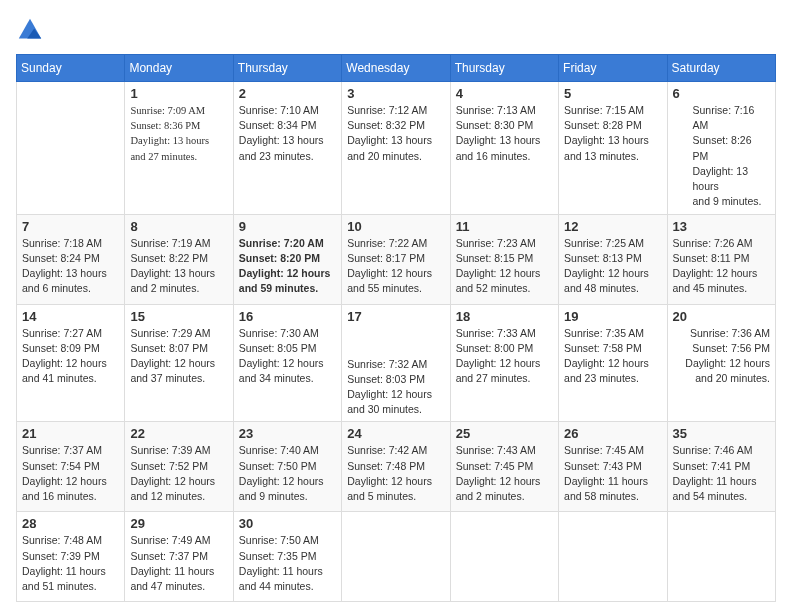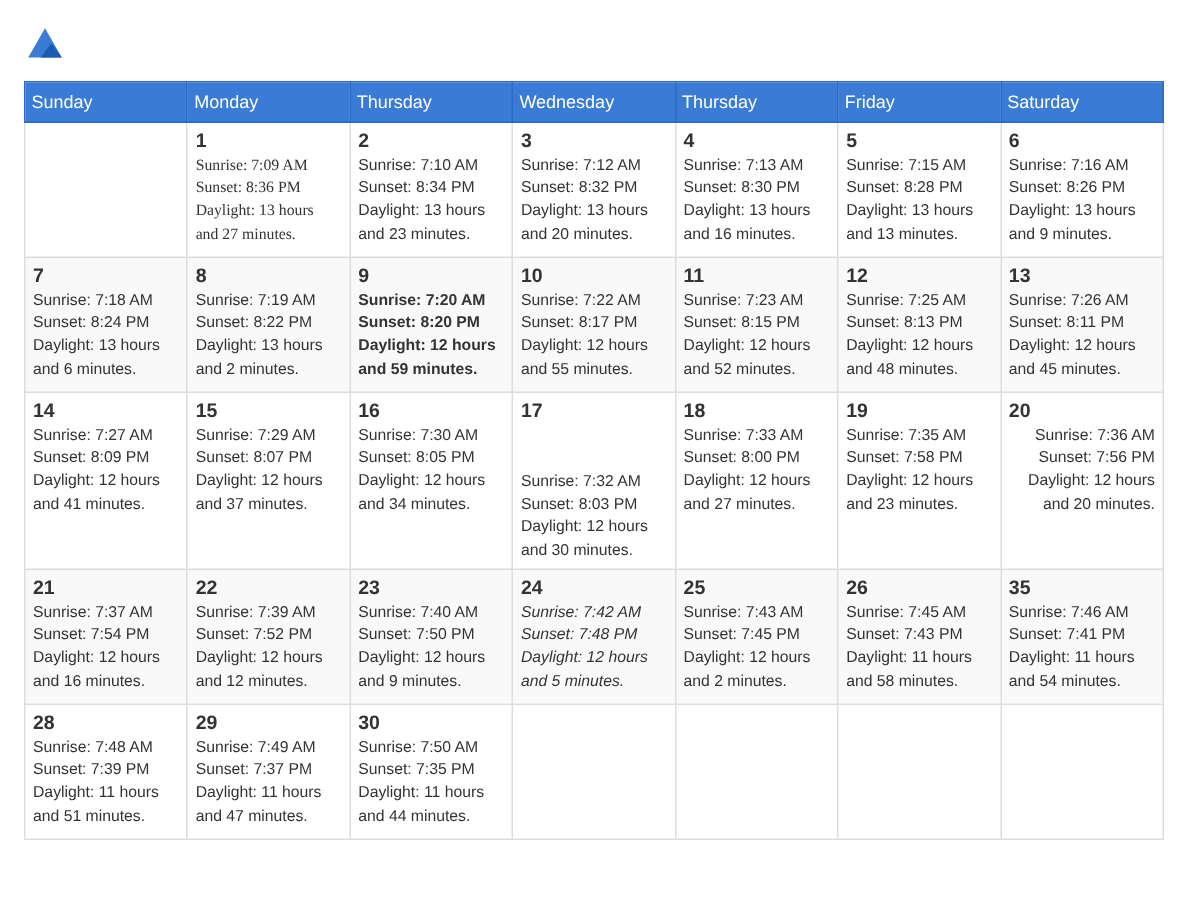--- a/index.html
+++ b/index.html
@@ -158,21 +158,21 @@
         </td>
         <td>
           <span class="day-number">5</span>
           <div class="day-info" style="white-space: pre-line;">Sunrise: 7:15 AM
 Sunset: 8:28 PM
 Daylight: 13 hours
 and 13 minutes.</div>
         </td>
         <td>
           <span class="day-number">6</span>
-          <div class="day-info" style="white-space: pre-line;">Sunrise: 7:16 AM
+          <div class="day-info" style="white-space: pre-line; margin-left: 20px;">Sunrise: 7:16 AM
 Sunset: 8:26 PM
 Daylight: 13 hours
 and 9 minutes.</div>
         </td>
       </tr>
       <tr class="week-row">
         <td>
           <span class="day-number">7</span>
           <div class="day-info" style="white-space: pre-line;">Sunrise: 7:18 AM
 Sunset: 8:24 PM
@@ -290,21 +290,21 @@
         </td>
         <td>
           <span class="day-number">23</span>
           <div class="day-info" style="white-space: pre-line;">Sunrise: 7:40 AM
 Sunset: 7:50 PM
 Daylight: 12 hours
 and 9 minutes.</div>
         </td>
         <td>
           <span class="day-number">24</span>
-          <div class="day-info" style="white-space: pre-line; font-style: italic;">Sunrise: 7:42 AM
+          <div class="day-info" style="white-space: pre-line;">Sunrise: 7:42 AM
 Sunset: 7:48 PM
 Daylight: 12 hours
 and 5 minutes.</div>
         </td>
         <td>
           <span class="day-number">25</span>
           <div class="day-info" style="white-space: pre-line;">Sunrise: 7:43 AM
 Sunset: 7:45 PM
 Daylight: 12 hours
 and 2 minutes.</div>

